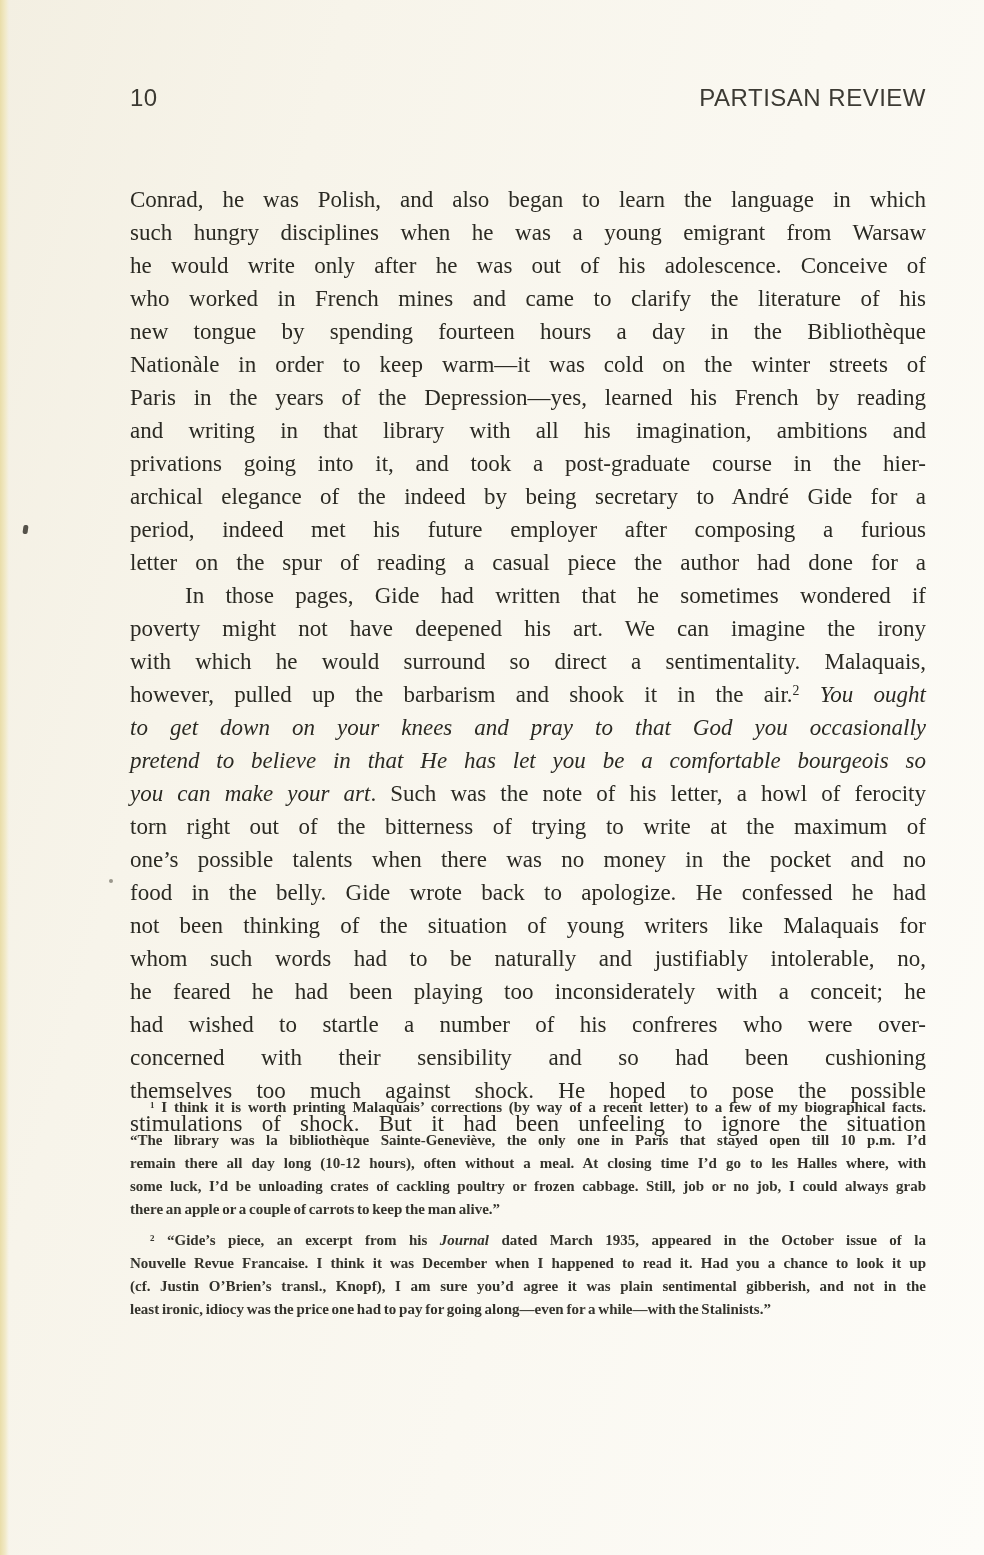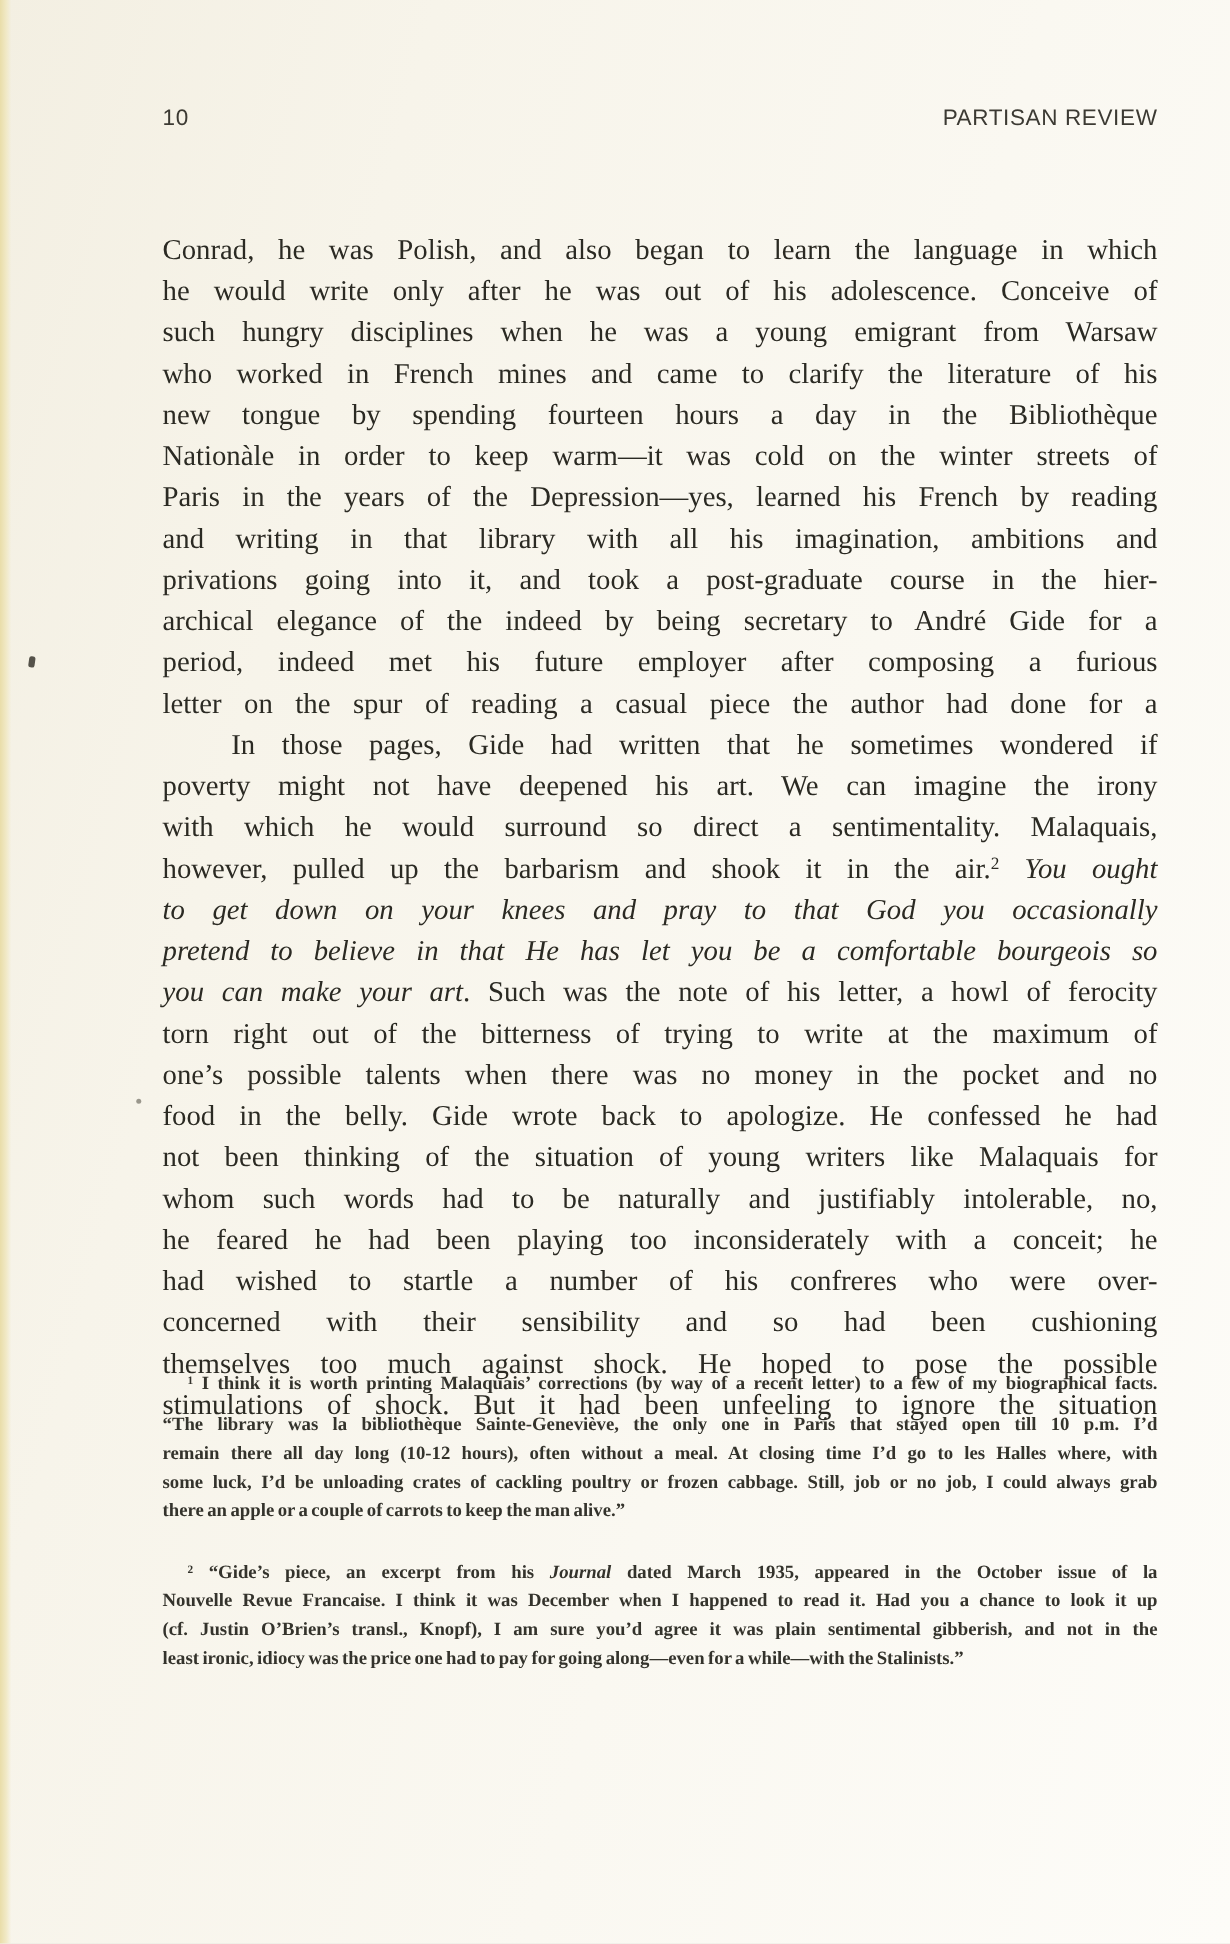--- a/index.html
+++ b/index.html
@@ -22,21 +22,21 @@
     background: #55524a; border-radius: 2px; transform: rotate(8deg);
   }
   .speck-2 {
     position: absolute; left: 109px; top: 879px; width: 4px; height: 4px;
     background: #9a978c; border-radius: 50%;
   }
   .running-head {
     position: absolute; left: 130px; top: 84px; width: 796px;
     display: flex; justify-content: space-between; align-items: flex-end;
     font-family: "Liberation Sans", sans-serif;
-    font-size: 18px; color: #3c3a33; letter-spacing: 0.5px;
+    font-size: 24px; color: #3c3a33; letter-spacing: 0.5px;
   }
   .body-text {
     position: absolute; left: 130px; top: 145px; width: 796px;
     font-size: 23px; line-height: 33px; margin-top: 38px;
   }
   .line {
     text-align: justify;
     text-align-last: justify;
     word-spacing: -1px;
   }
@@ -45,40 +45,40 @@
     font-size: 60%; line-height: 0; vertical-align: baseline;
     position: relative; top: -0.5em; font-style: normal;
   }
   .line em { font-style: italic; }
   .footnotes {
     position: absolute; left: 130px; top: 1096px; width: 796px;
     font-size: 15px; line-height: 23px; color: #34332c; font-weight: bold;
   }
   .fn-para { margin: 0; }
   .fn-para + .fn-para { margin-top: 10px; }
-  .footnote + .footnote { margin-top: 26px; }
+  .footnote + .footnote { margin-top: 8px; }
 </style>
 </head>
 <body>
 
 <div class="page">
   <div class="edge-strip"></div>
   <div class="speck-1"></div>
   <div class="speck-2"></div>
 
   <header class="running-head">
     <span>10</span>
     <span>PARTISAN REVIEW</span>
   </header>
 
   <main class="body-text" id="bodyText">
       <div class="para">
         <div class="line"><span>Conrad, he was Polish, and also began to learn the language in which</span></div>
+        <div class="line"><span>such hungry disciplines when he was a young emigrant from Warsaw</span></div>
         <div class="line"><span>he would write only after he was out of his adolescence. Conceive of</span></div>
-        <div class="line"><span>such hungry disciplines when he was a young emigrant from Warsaw</span></div>
         <div class="line"><span>who worked in French mines and came to clarify the literature of his</span></div>
         <div class="line"><span>new tongue by spending fourteen hours a day in the Bibliothèque</span></div>
         <div class="line"><span>Nationàle in order to keep warm—it was cold on the winter streets of</span></div>
         <div class="line"><span>Paris in the years of the Depression—yes, learned his French by reading</span></div>
         <div class="line"><span>and writing in that library with all his imagination, ambitions and</span></div>
         <div class="line"><span>privations going into it, and took a post-graduate course in the hier-</span></div>
         <div class="line"><span>archical elegance of the indeed by being secretary to André Gide for a</span></div>
         <div class="line"><span>period, indeed met his future employer after composing a furious</span></div>
         <div class="line"><span>letter on the spur of reading a casual piece the author had done for a</span></div>
       </div>

